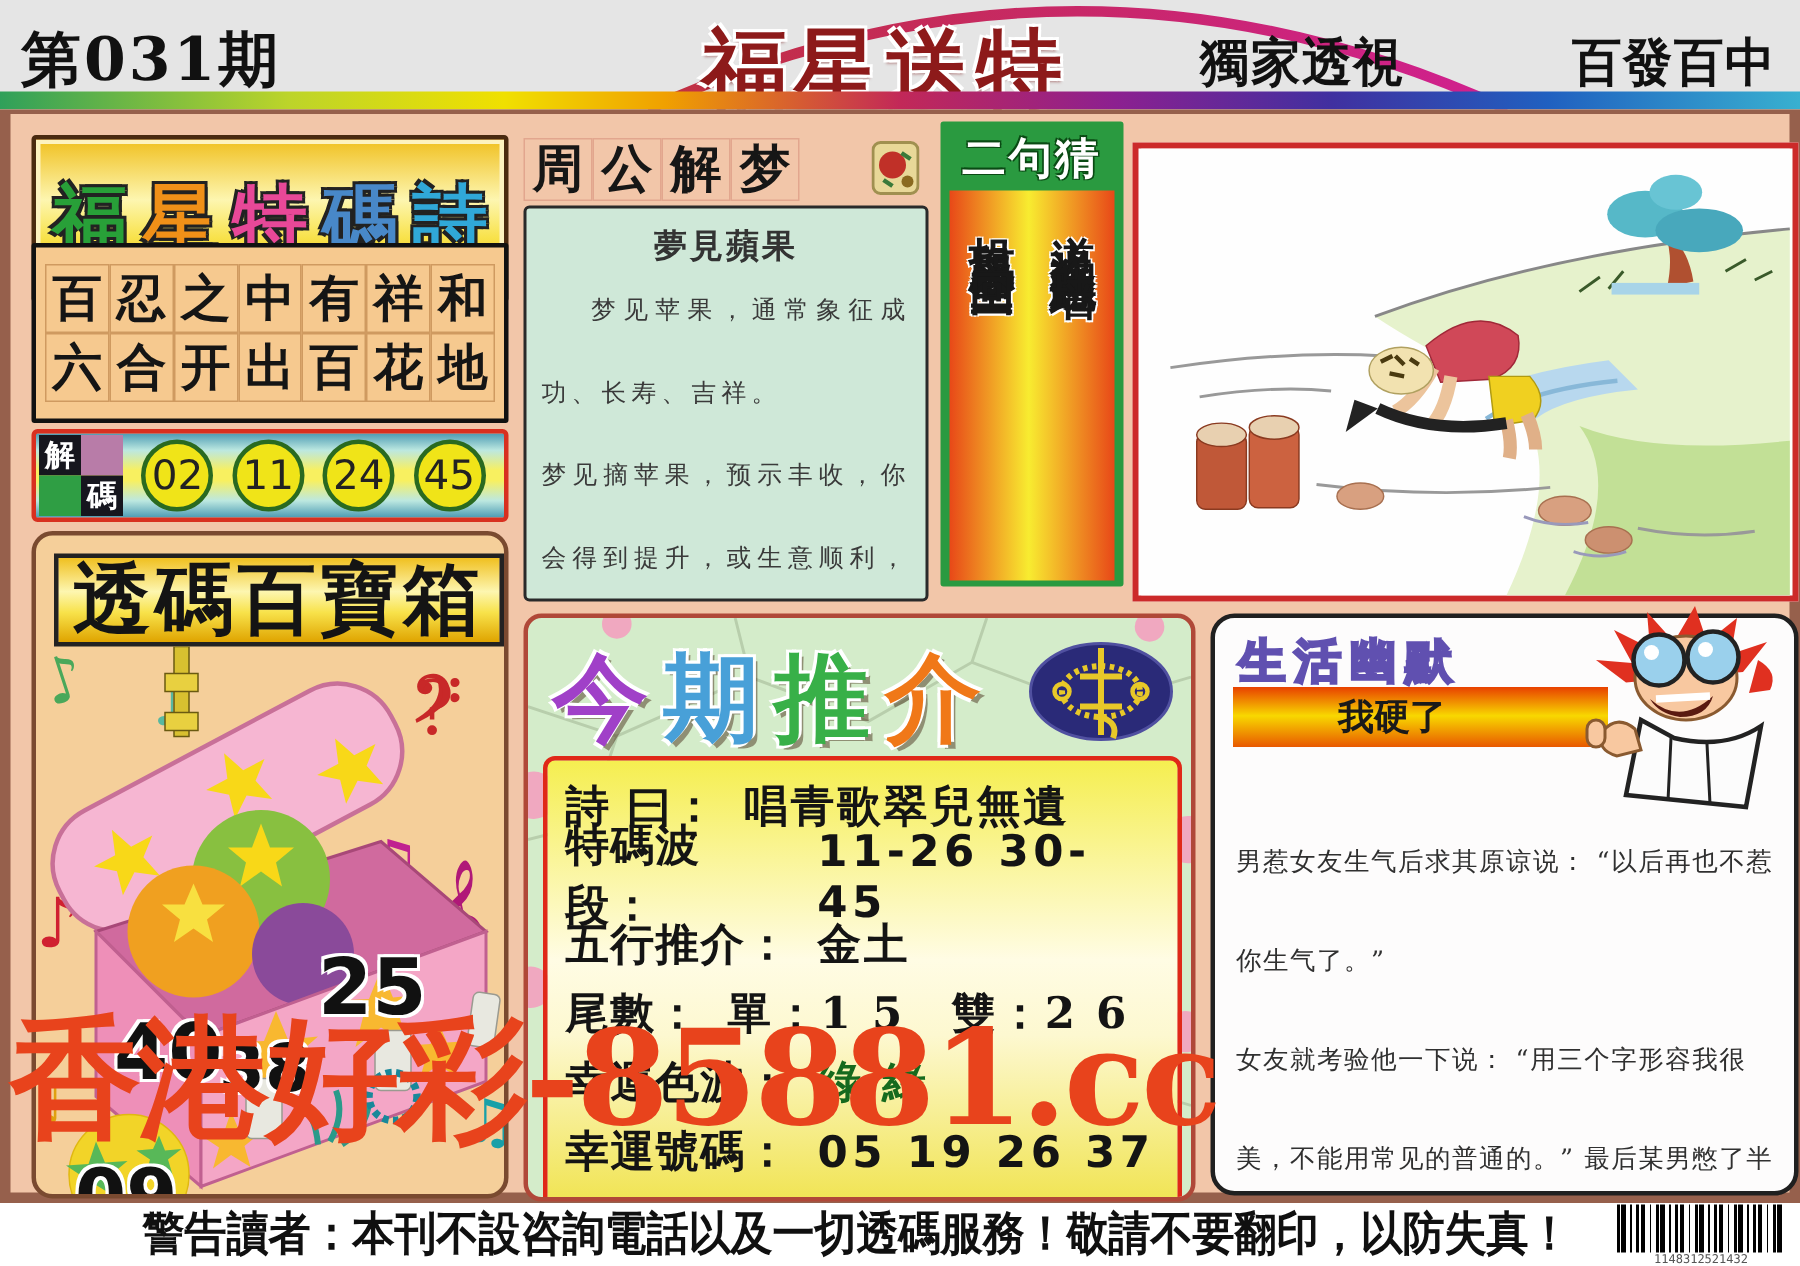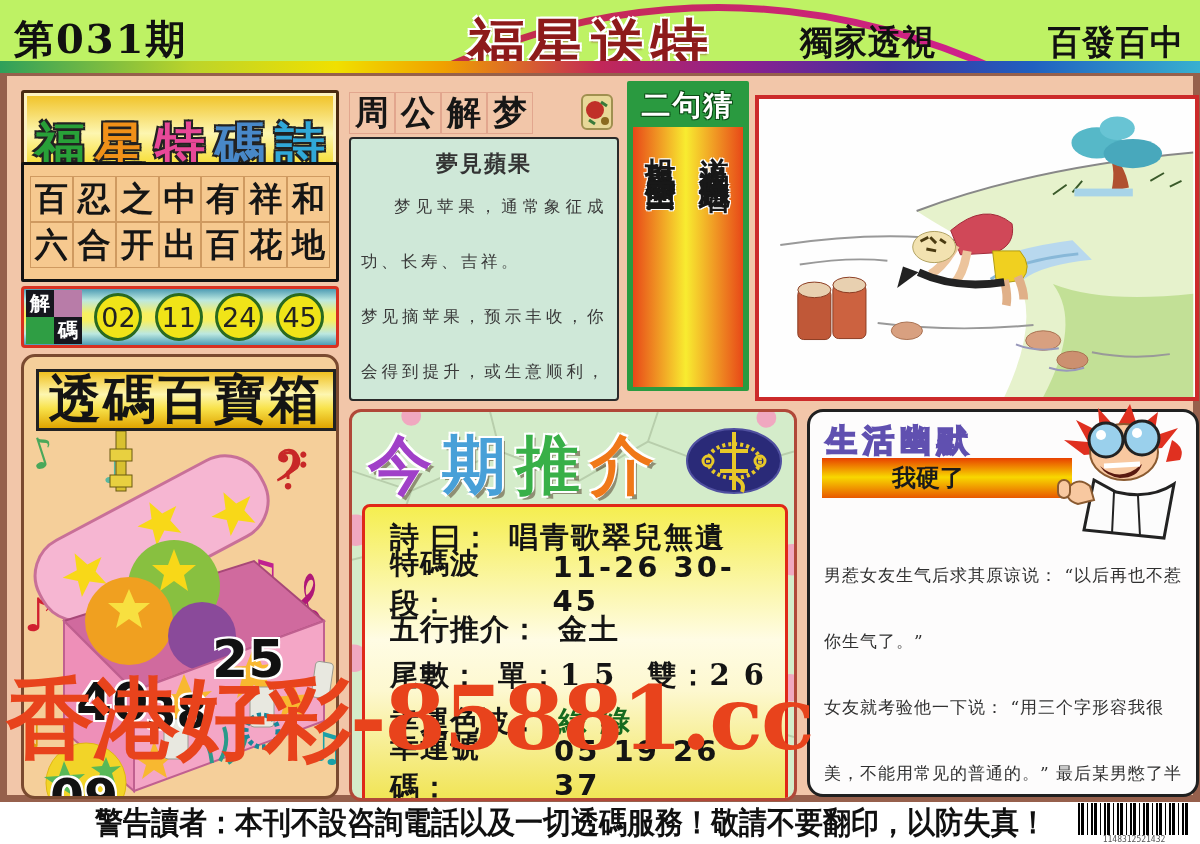--- a/index.html
+++ b/index.html
@@ -1,17 +1,17 @@
 <!DOCTYPE html>
 <html><head>
 <meta charset="utf-8">
 <style>
   * { margin:0; padding:0; box-sizing:border-box; }
   html,body { background:#ffffff; font-family:"DejaVu Serif","Liberation Serif",serif; }
-  #page { position:relative; width:1200px; height:844px; background:#bef264; overflow:hidden; }
+  #page { position:relative; width:1200px; height:844px; background:#e5e5e5; overflow:hidden; }
 
   
   #issue { position:absolute; left:14px; top:12px; font-size:40px; font-weight:bold; color:#111; letter-spacing:2px; }
   #arch-svg { position:absolute; left:0; top:0; width:1200px; height:75px; }
   #main-title { position:absolute; left:468px; top:8px; font-size:57px; font-weight:900; color:#8d1a1a;
     letter-spacing:4px; text-shadow:-2px -2px 0 #fff,2px -2px 0 #fff,-2px 2px 0 #fff,2px 2px 0 #fff,0 3px 2px rgba(120,20,20,.5); }
   .hdr-slogan { position:absolute; top:20px; font-size:33px; font-weight:900; color:#111;
     font-family:"Liberation Sans","DejaVu Sans",sans-serif; letter-spacing:1px; transform:scaleY(1.05); }
   #slogan-left { left:800px; } #slogan-right { left:1048px; }
   #rainbow-bar { position:absolute; left:0; top:61px; width:1200px; height:12px;
@@ -83,21 +83,21 @@
 
   #recommend-panel { left:342px; top:333px; width:448px; height:392px; border:3px solid #b04838; border-radius:12px;
     background:#d4ecca; overflow:hidden; }
   #crackle { position:absolute; left:0; top:0; width:100%; height:100%; }
   #recommend-title { position:absolute; left:16px; top:10px; display:flex; }
   .rt-char { font-size:64px; font-weight:900; margin-right:10px;
     text-shadow:-2px -2px 0 #fff,2px -2px 0 #fff,-2px 2px 0 #fff,3px 3px 0 rgba(60,30,10,.45); }
   .rtc0{color:#a040c8}.rtc1{color:#48a0d8}.rtc2{color:#38b048}.rtc3{color:#f07818}
   #emblem { position:absolute; right:10px; top:14px; width:100px; height:70px; }
   #recommend-box { position:absolute; left:10px; top:92px; width:426px; height:322px; border:3px solid #e02818; border-radius:8px;
-    background:linear-gradient(180deg,#f5ee50,#fffce4 42%,#fdf8d0 58%,#eee03a); padding:8px 12px 0 25px; }
+    background:linear-gradient(180deg,#f5ee50,#fffce4 42%,#fdf8d0 58%,#eee03a); padding:8px 12px 0 12px; }
   .rec-row { display:flex; align-items:center; height:46px; font-size:29px; font-weight:900; color:#141414; letter-spacing:1px; }
   .rec-label { min-width:60px; }
   .rec-value { margin-left:18px; letter-spacing:2px; }
   .rec-num { font-family:"DejaVu Sans","Liberation Sans",sans-serif; letter-spacing:3px; }
   .green-val { color:#166a1e; }
 
   
   #comic-box { left:748px; top:19px; width:444px; height:306px; border:4px solid #cc2a2a; background:#fefefe; }
   #comic-box svg { width:100%; height:100%; }
 

